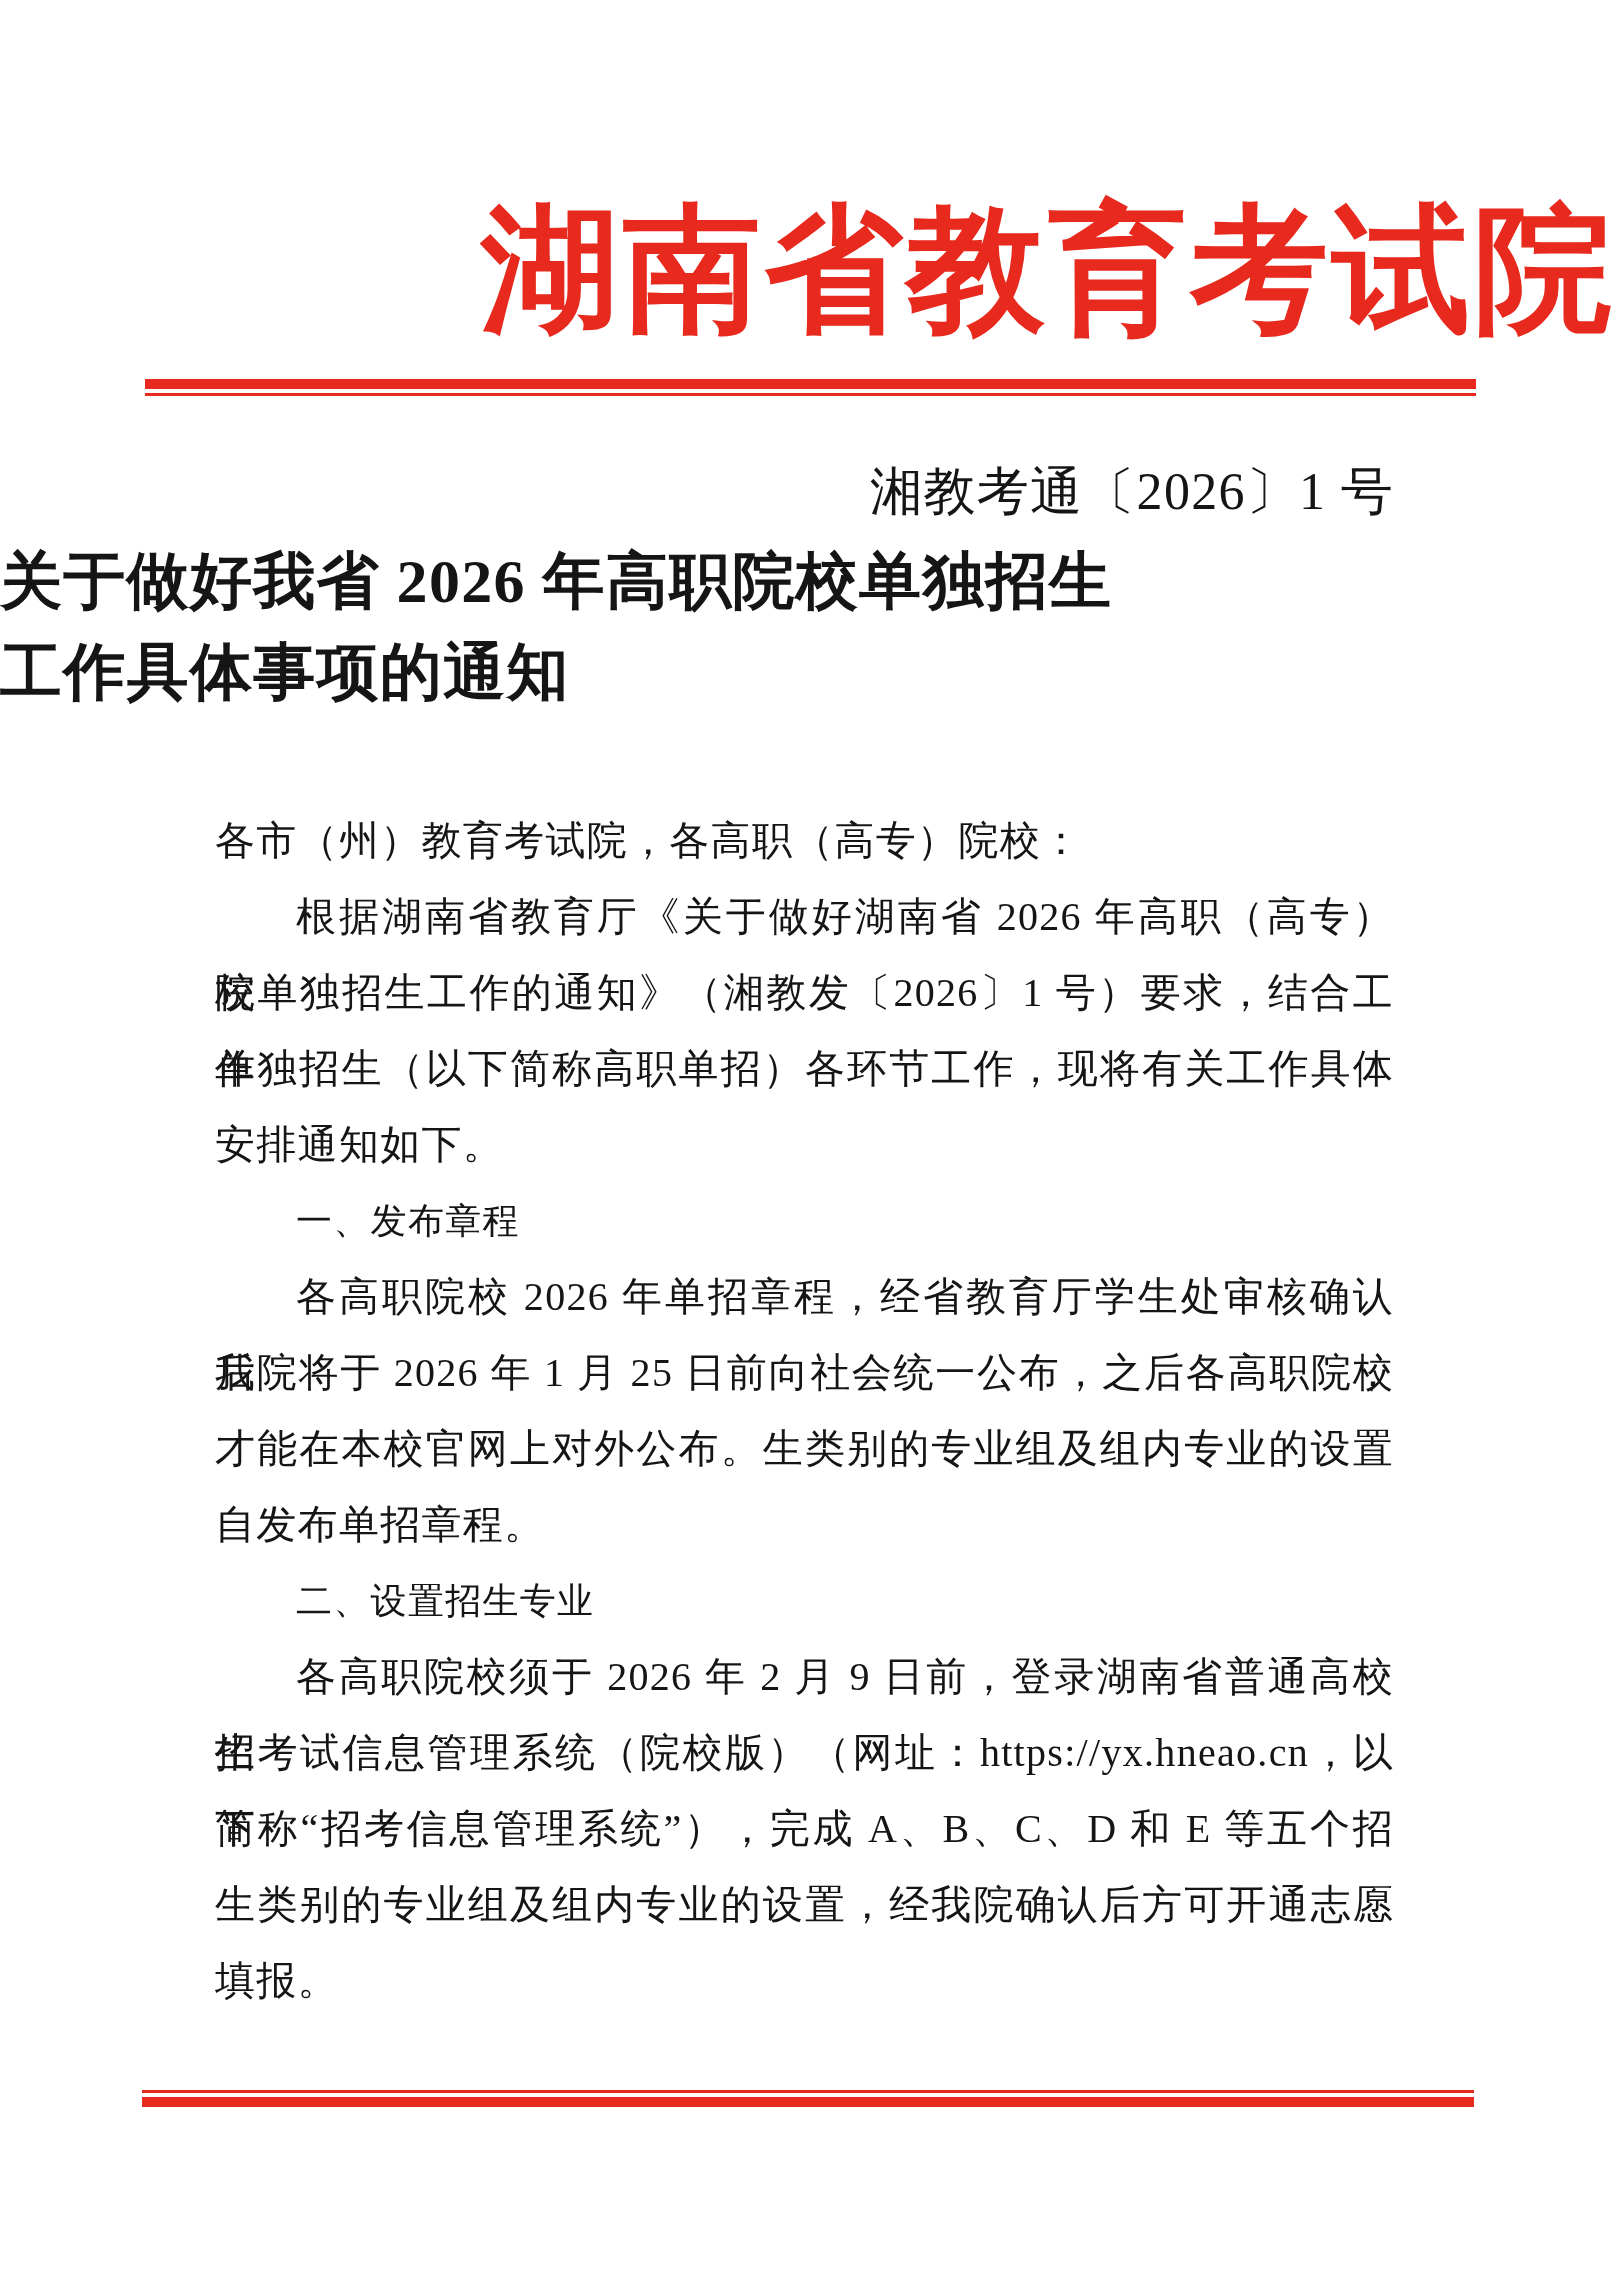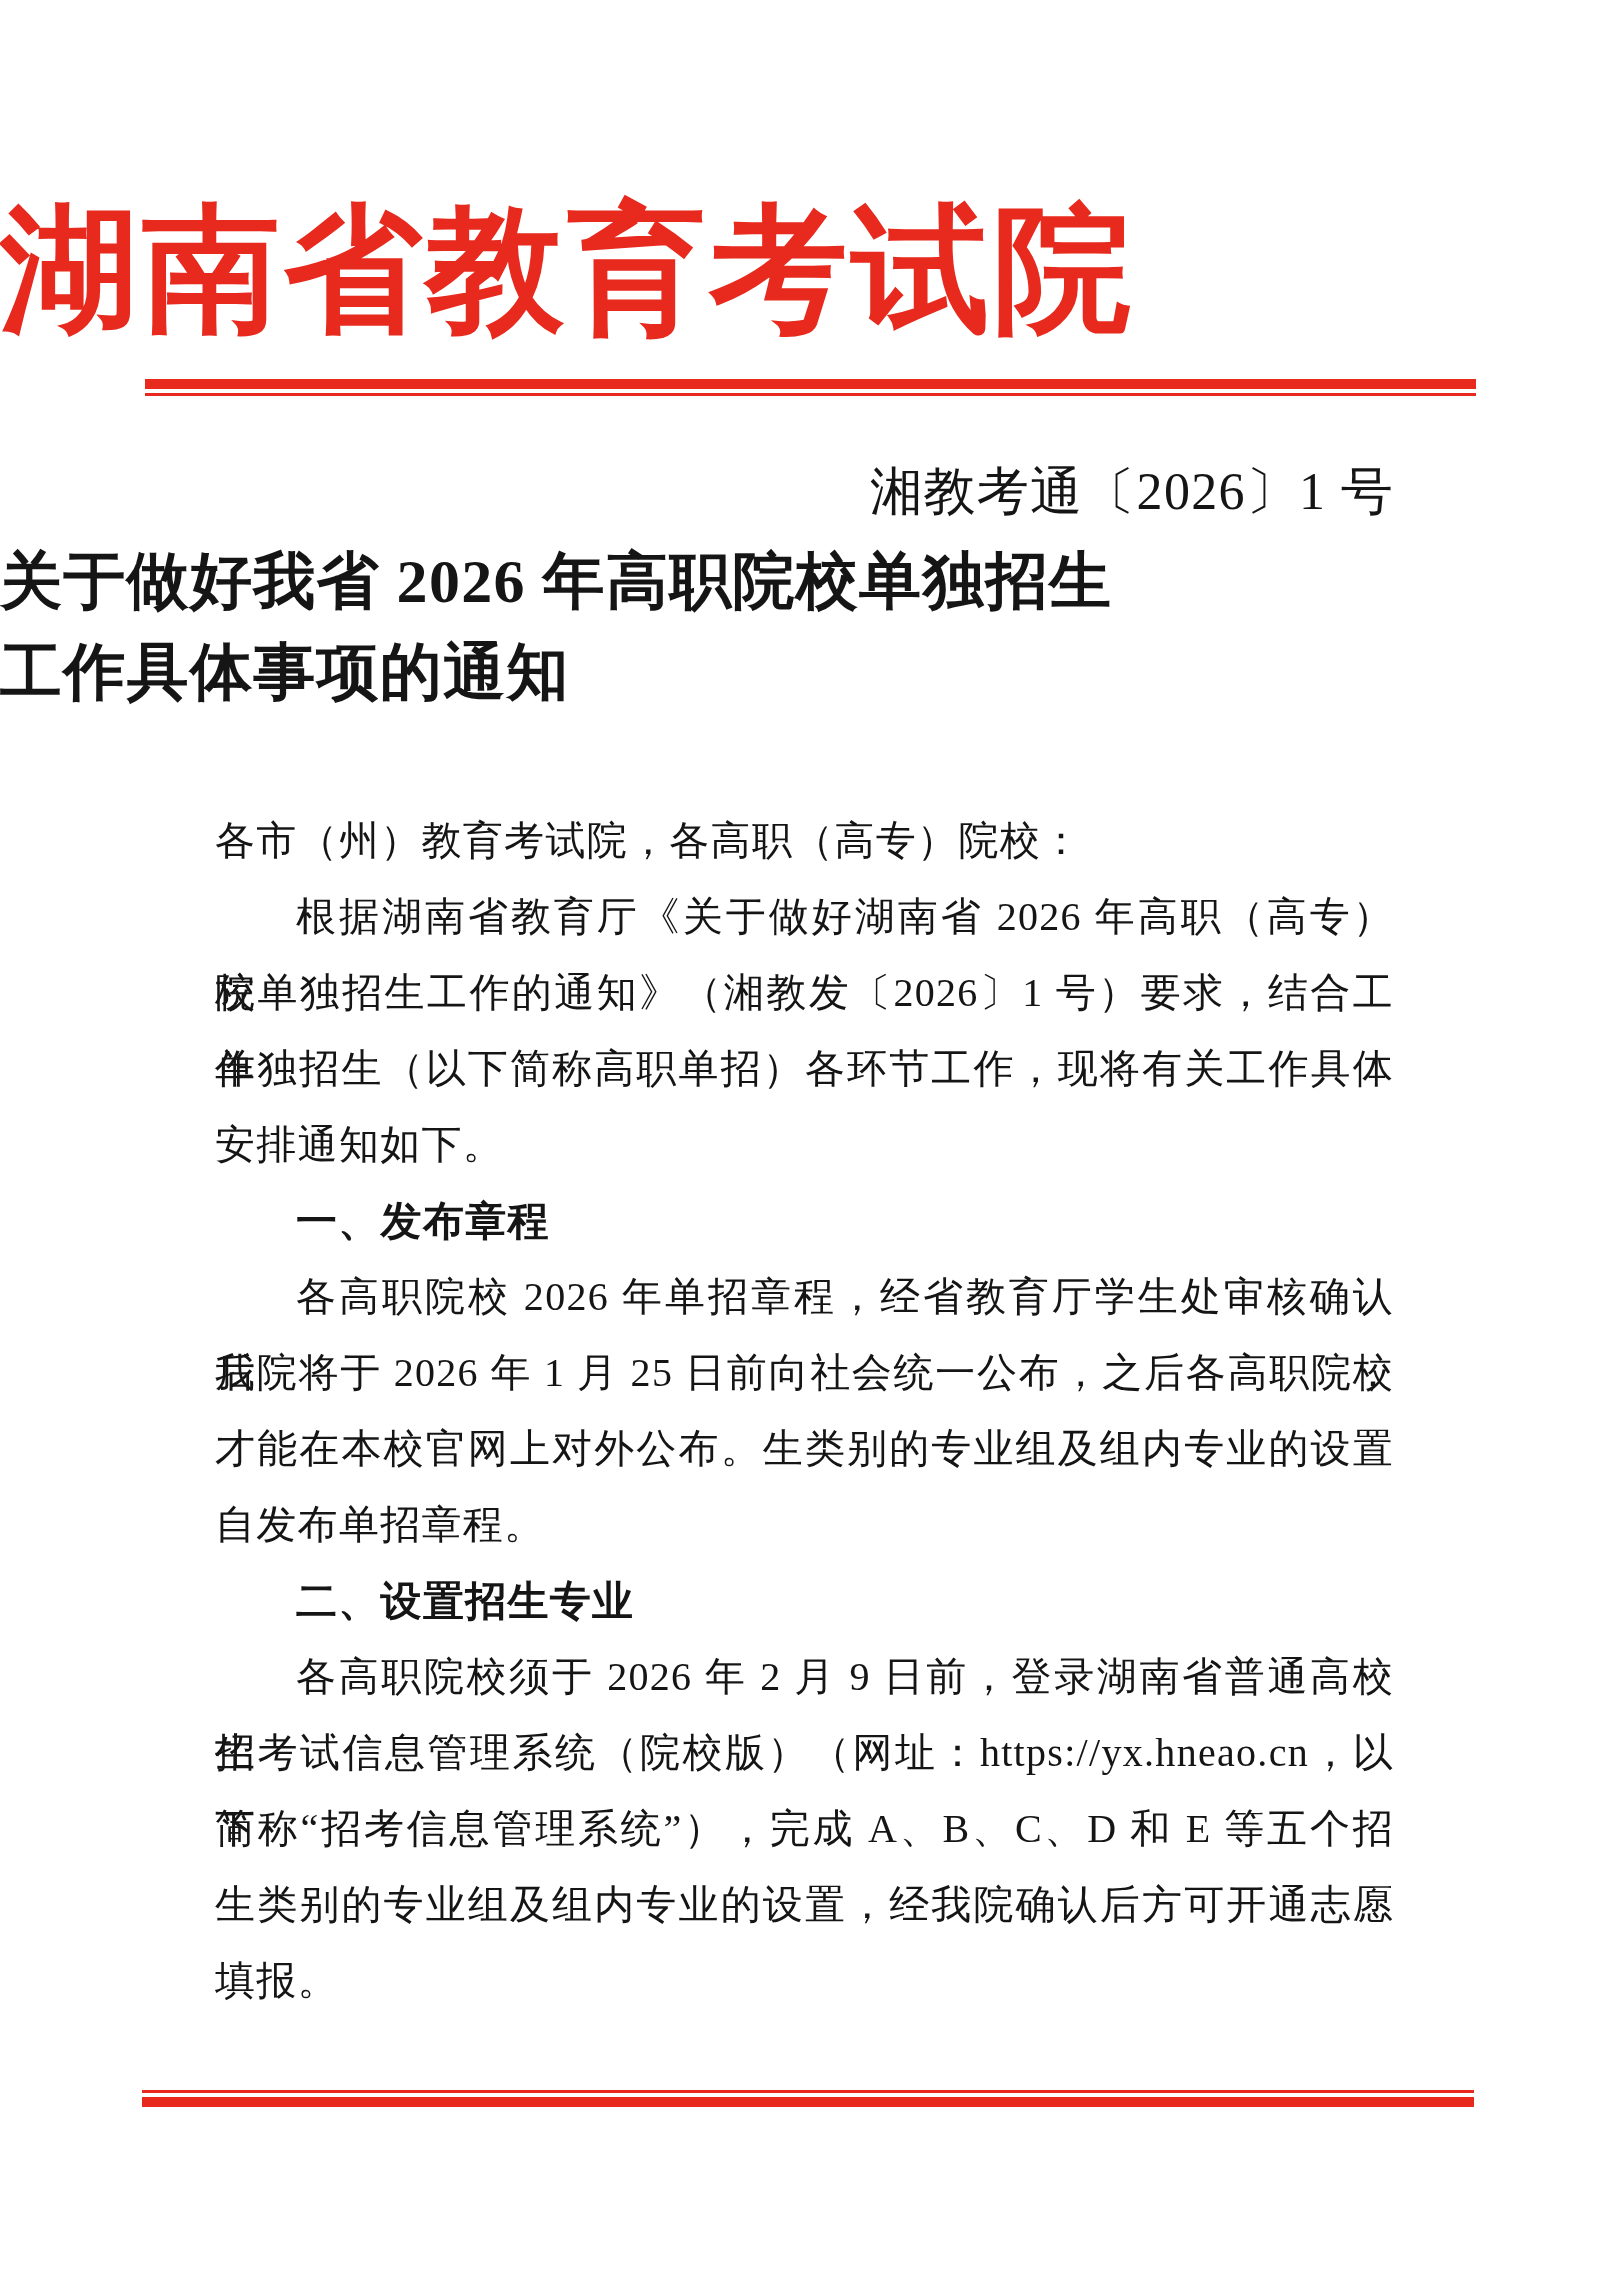--- a/index.html
+++ b/index.html
@@ -10,21 +10,21 @@
     width: 1616px;
     height: 2284px;
     background: #ffffff;
     overflow: hidden;
     font-family: "Liberation Serif", "DejaVu Serif", serif;
     color: var(--ink);
   }
   .letterhead {
     position: absolute;
     top: 193px; left: 0; width: 100%;
-    text-align: left;
+    text-align: right;
     font-size: 138px;
     line-height: 156px;
     letter-spacing: 3.9px;
     font-weight: 700;
     color: var(--accent);
     white-space: nowrap;
   }
   .sep { position: absolute; background: var(--accent); }
   .sep-top-thick    { left: 145px; top: 379px;  width: 1331px; height: 10.4px; }
   .sep-top-thin     { left: 145px; top: 393px;  width: 1331px; height: 3.3px;  }
@@ -54,22 +54,22 @@
   .line {
     height: 76px;
     line-height: 76px;
     font-size: 40px;
     letter-spacing: 1.3px;
   }
   .line.full { text-align: justify; text-align-last: justify; }
   .line.ind  { text-indent: 81px; }
   .line.heading {
     font-family: "Liberation Sans", "DejaVu Sans", sans-serif;
-    font-weight: 700;
-    font-size: 41px;
+    font-weight: 400;
+    font-size: 36px;
   }
 </style>
 </head>
 <body>
 
 <div class="page">
 
   <div class="letterhead">湖南省教育考试院</div>
 
   <div class="sep sep-top-thick"></div>

